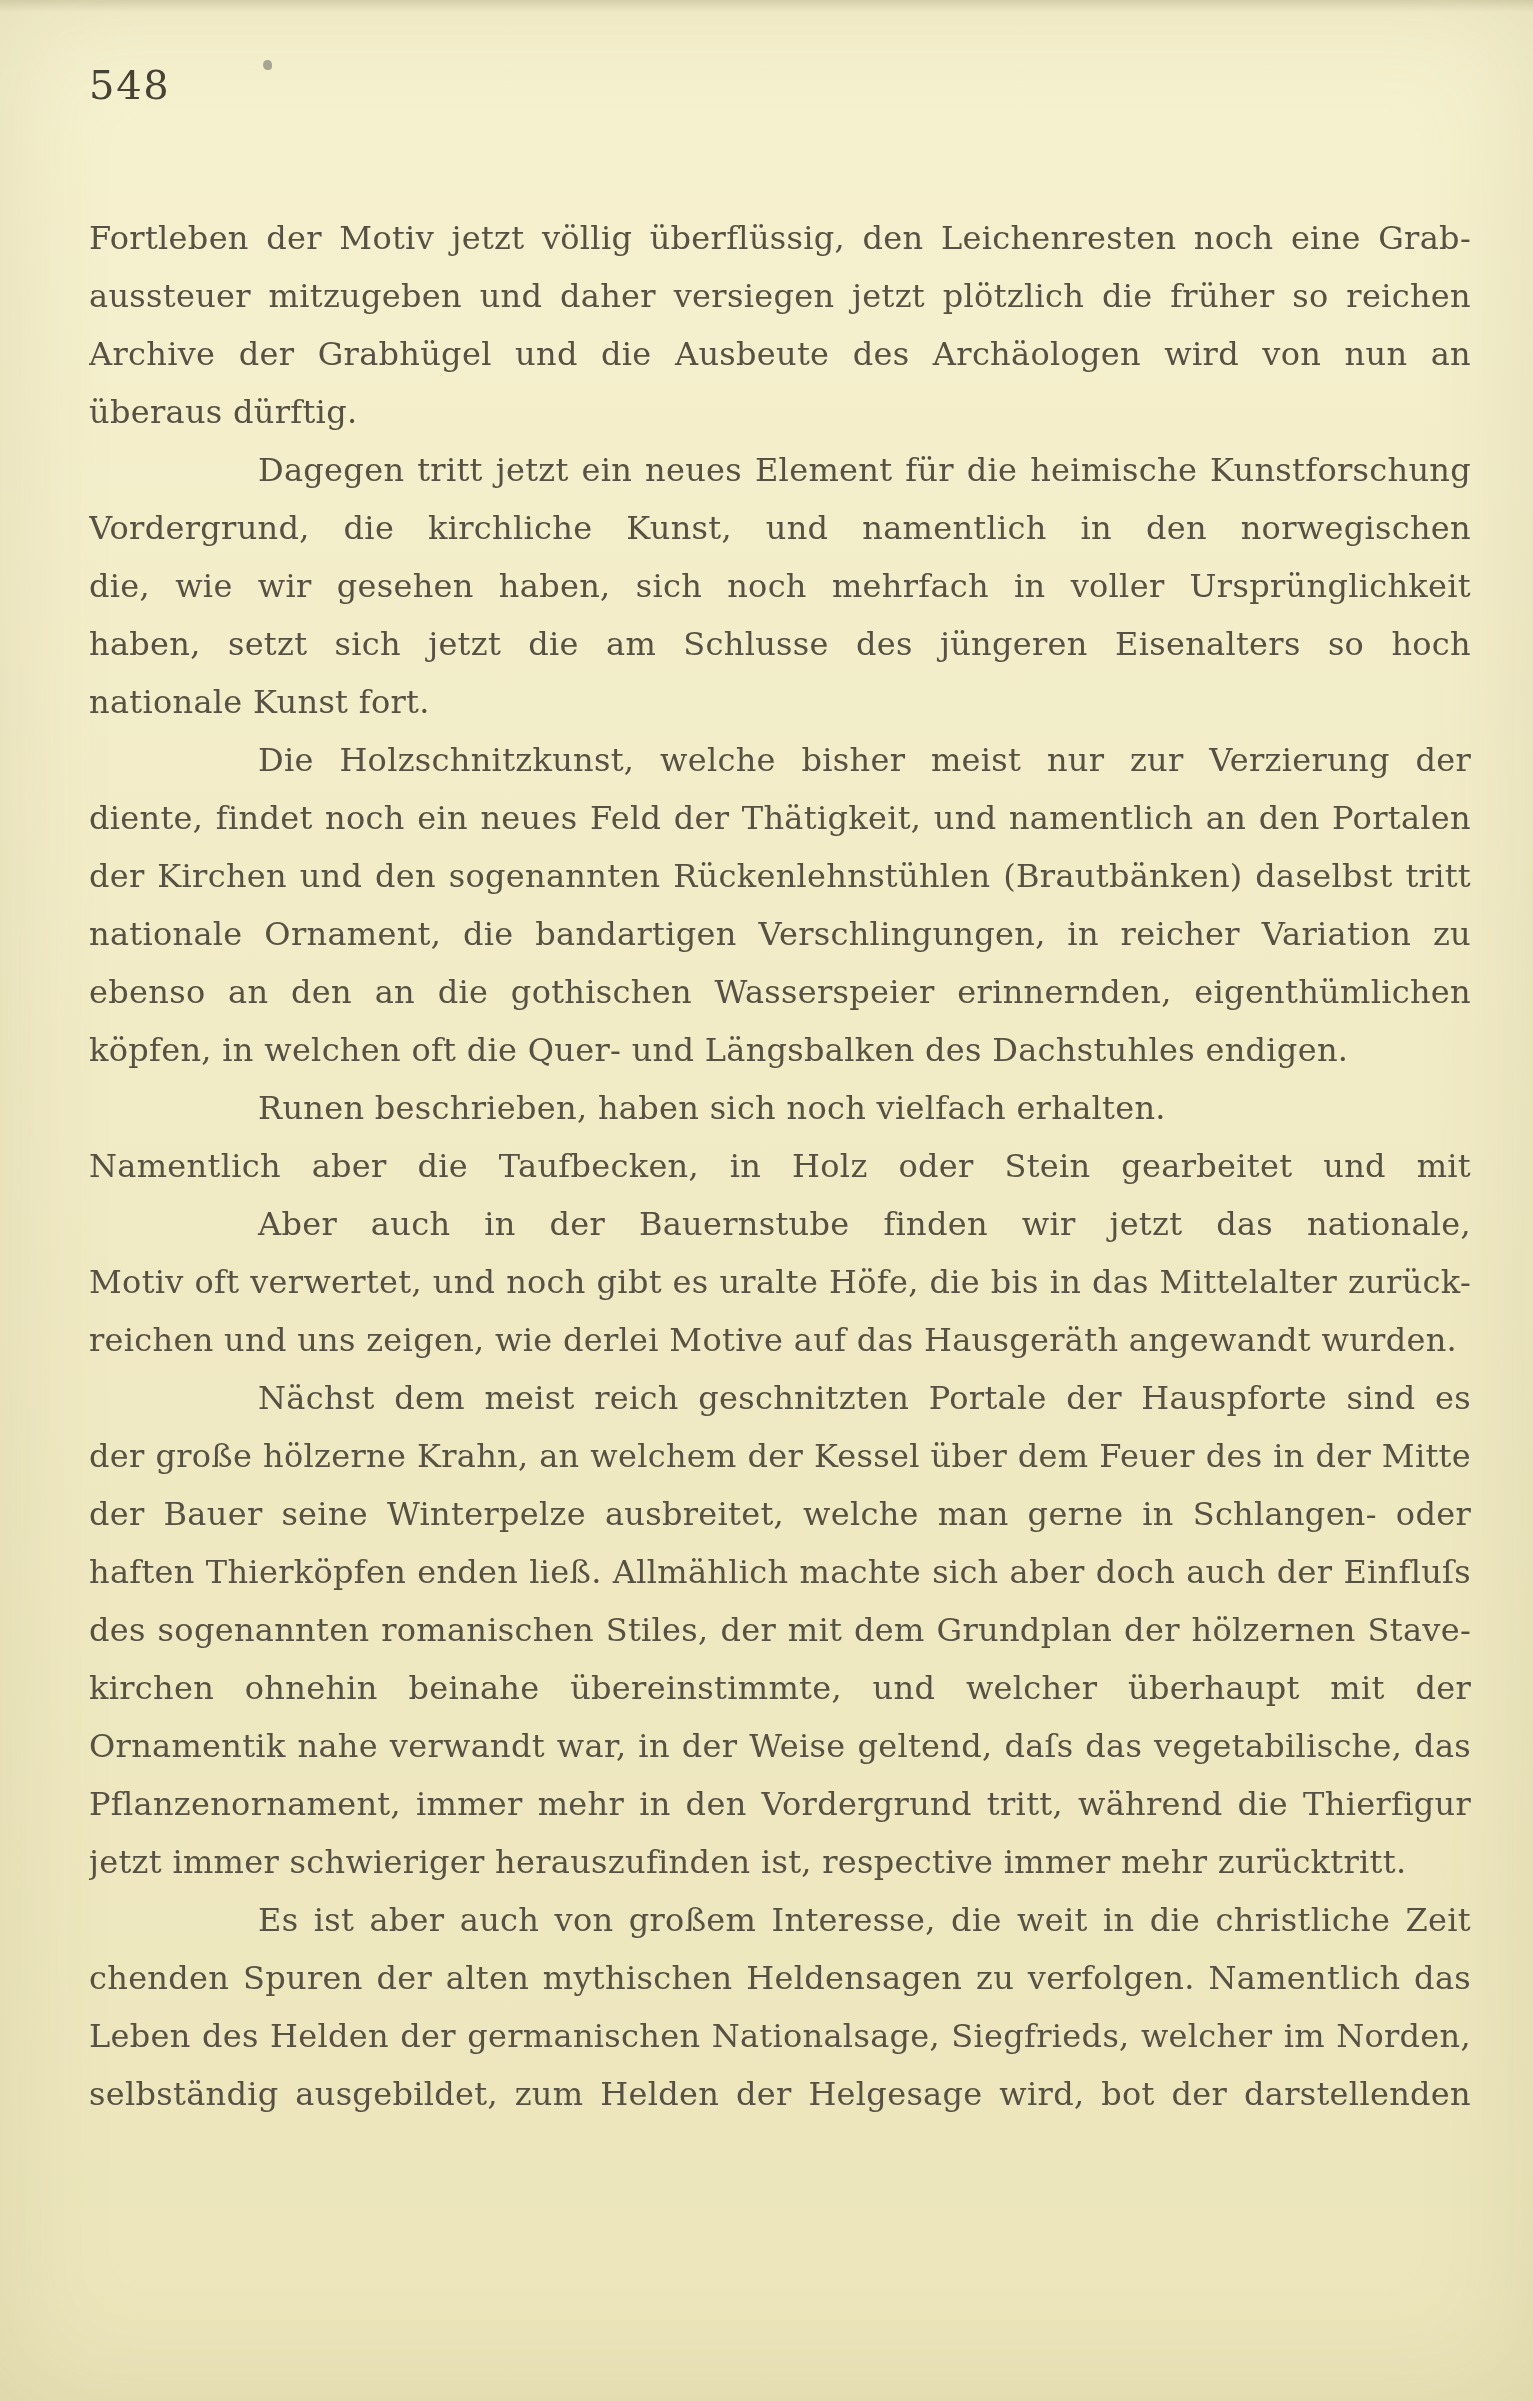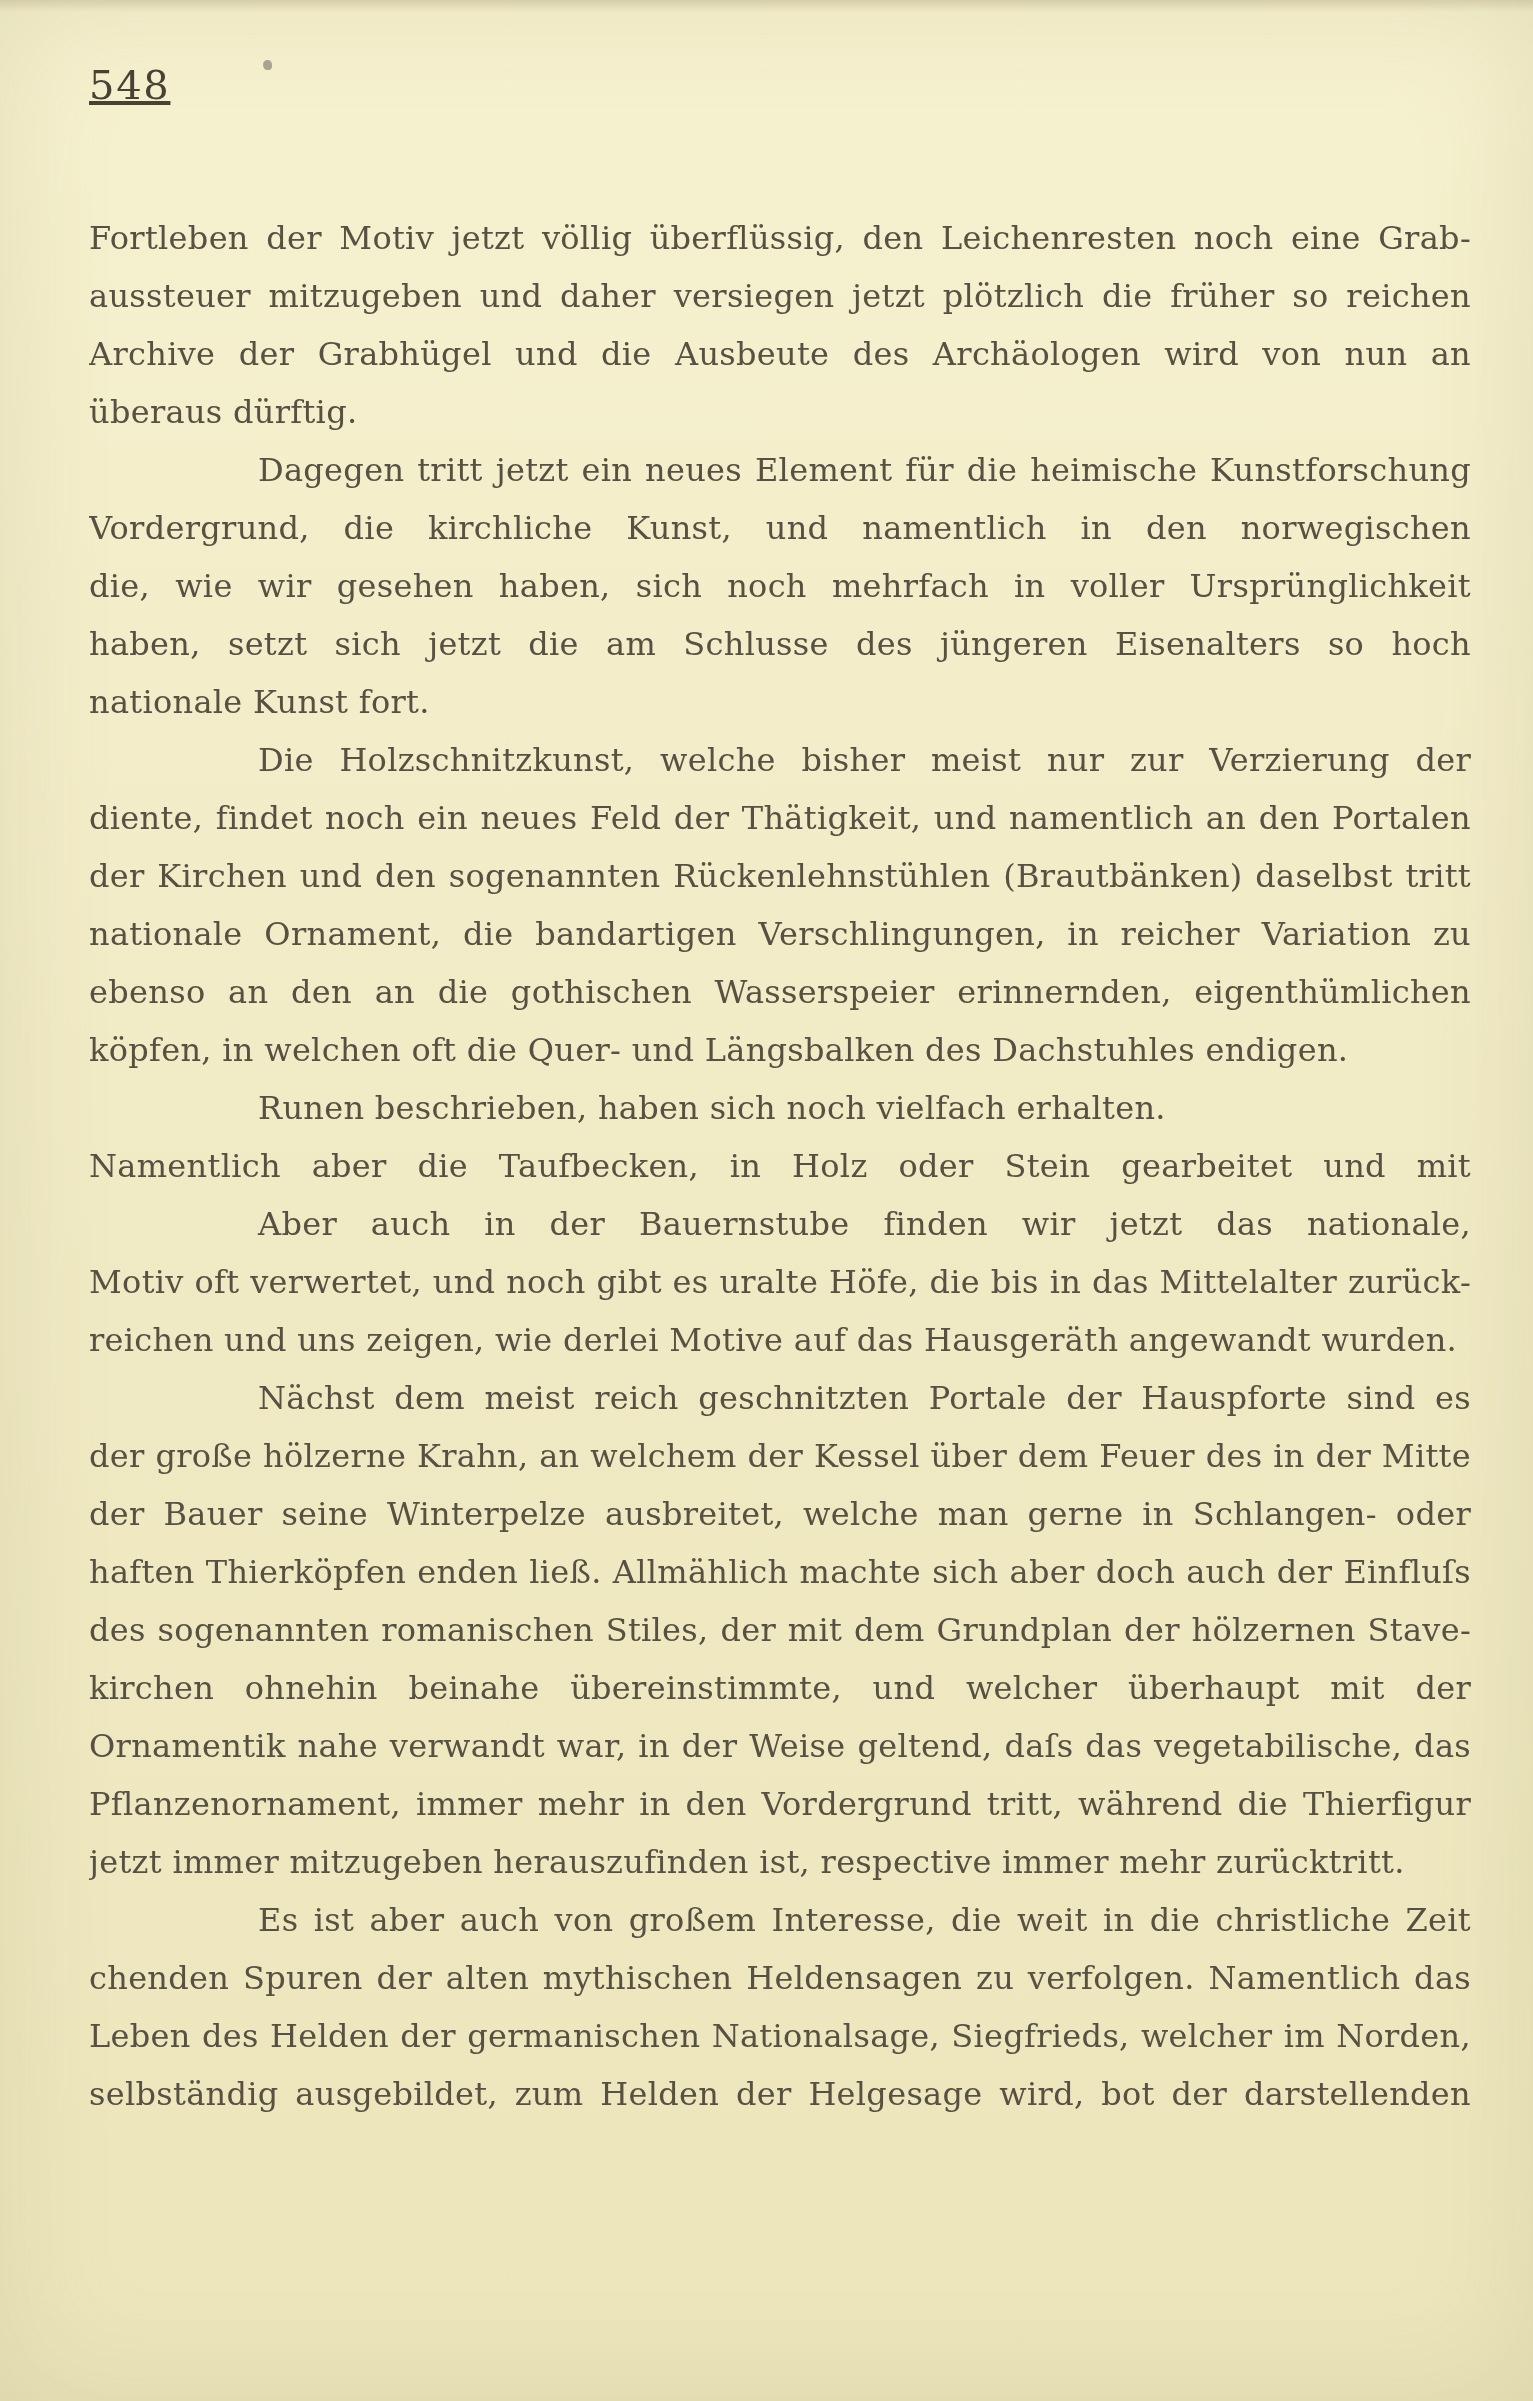--- a/index.html
+++ b/index.html
@@ -32,21 +32,20 @@
     pointer-events: none;
     background: linear-gradient(180deg, rgba(110, 95, 55, 0.18), rgba(110, 95, 55, 0));
   }
   .page-number {
     position: absolute;
     left: 89px;
     top: 62px;
     font-size: 40px;
     letter-spacing: 1.7px;
     color: var(--ink-dark, #474233);
-    text-decoration: underline;
   }
   .speck {
     position: absolute;
     left: 263px;
     top: 60px;
     width: 8.6px;
     height: 10.3px;
     border-radius: 50% 50% 45% 55%;
     background: #99968a;
     opacity: 0.85;
@@ -116,21 +115,21 @@
       </div>
       <div class="para indent">
         <div class="line">Nächst dem meist reich geschnitzten Portale der Hauspforte sind es namentlich</div>
         <div class="line">der große hölzerne Krahn, an welchem der Kessel über dem Feuer des in der Mitte</div>
         <div class="line">der Bauer seine Winterpelze ausbreitet, welche man gerne in Schlangen- oder fabel-</div>
         <div class="line">haften Thierköpfen enden ließ. Allmählich machte sich aber doch auch der Einfluſs</div>
         <div class="line">des sogenannten romanischen Stiles, der mit dem Grundplan der hölzernen Stave-</div>
         <div class="line">kirchen ohnehin beinahe übereinstimmte, und welcher überhaupt mit der nordischen</div>
         <div class="line">Ornamentik nahe verwandt war, in der Weise geltend, daſs das vegetabilische, das</div>
         <div class="line">Pflanzenornament, immer mehr in den Vordergrund tritt, während die Thierfigur</div>
-        <div class="line last">jetzt immer mitzugeben herauszufinden ist, respective immer mehr zurücktritt.</div>
+        <div class="line last">jetzt immer schwieriger herauszufinden ist, respective immer mehr zurücktritt.</div>
       </div>
       <div class="para indent">
         <div class="line">Es ist aber auch von großem Interesse, die weit in die christliche Zeit rei-</div>
         <div class="line">chenden Spuren der alten mythischen Heldensagen zu verfolgen. Namentlich das</div>
         <div class="line">Leben des Helden der germanischen Nationalsage, Siegfrieds, welcher im Norden,</div>
         <div class="line">selbständig ausgebildet, zum Helden der Helgesage wird, bot der darstellenden Kunst</div>
       </div>
     </div>
 </div>
 

